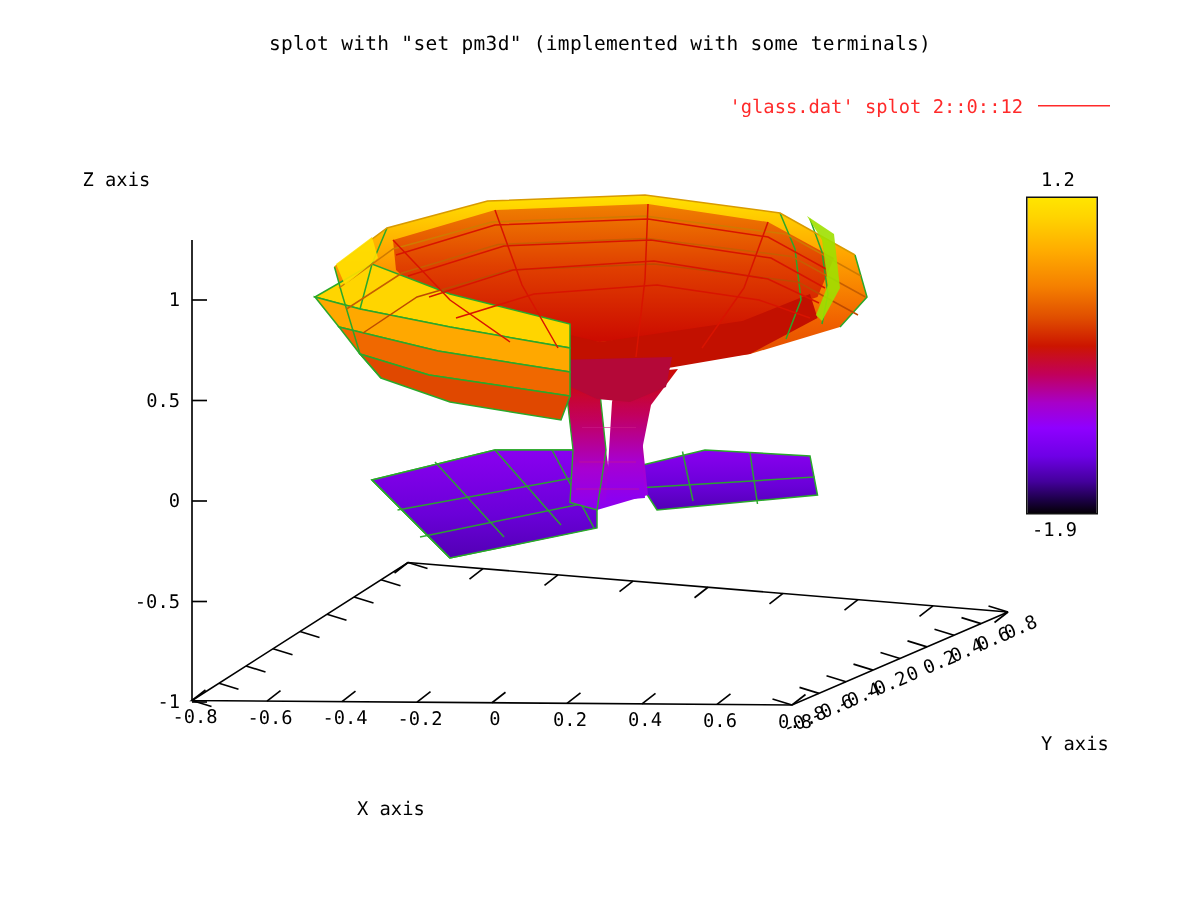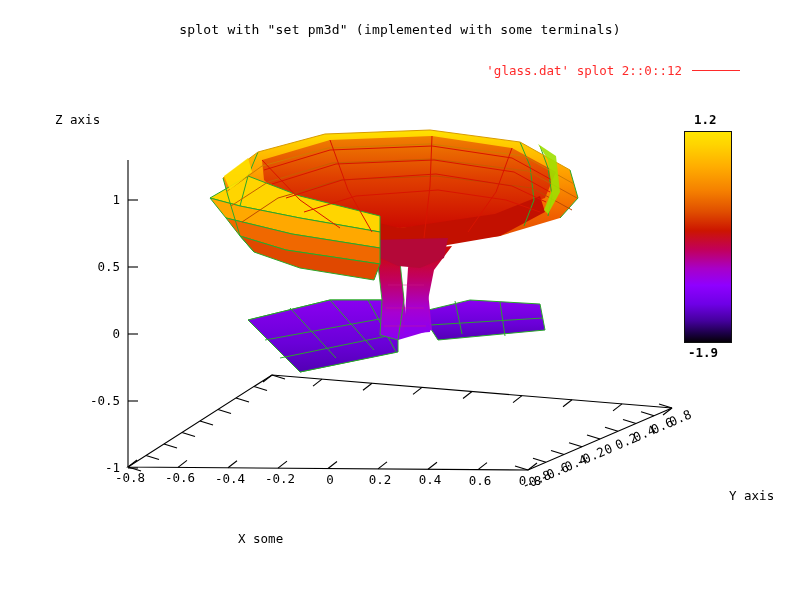--- a/index.html
+++ b/index.html
@@ -8,22 +8,22 @@
   .plot-root{position:absolute;inset:0;}
   #title{position:absolute;left:0;top:22px;width:800px;text-align:center;
          font-size:13px;letter-spacing:.2px;white-space:pre;}
   #key{position:absolute;left:420px;top:60px;width:320px;height:20px;
        display:flex;align-items:center;justify-content:flex-end;gap:10px;
        color:#ff2a2a;font-size:12.5px;white-space:pre;}
   #key .keyline{display:inline-block;width:48px;height:0;border-top:1.6px solid #ff2a2a;}
   .axlabel{position:absolute;font-size:12.5px;white-space:pre;}
   #zaxis-label{left:55px;top:112px;}
   #xaxis-label{left:238px;top:531px;}
-  #yaxis-label{left:694px;top:488px;margin-left:35px;}
-  .cb-label{position:absolute;font-size:12.5px;white-space:pre;font-weight:bold;}
+  #yaxis-label{left:694px;top:488px;}
+  .cb-label{position:absolute;font-size:12.5px;white-space:pre;}
   #cb-max{left:694px;top:112px;}
   #cb-min{left:688px;top:345px;}
   #colorbar{position:absolute;left:684px;top:131px;width:48px;height:212px;
             border:1px solid #111;box-sizing:border-box;
             background:linear-gradient(to bottom,
               #ffe500 0%, #ffd400 6%, #ffab00 17%, #f58000 28%,
               #e04e00 38%, #cc1500 47%, #c2005a 56%, #a800c8 65%,
               #8f00ff 73%, #6e00e6 82%, #44009c 90%, #1b0044 96%, #050008 100%);}
   svg{position:absolute;left:0;top:0;width:800px;height:600px;overflow:visible;}
   .tick-txt{font-family:"DejaVu Sans Mono","Liberation Mono",monospace;font-size:12.5px;fill:#000;}
@@ -36,21 +36,21 @@
 <div class="plot-root">
 
   <div id="title">splot with "set pm3d" (implemented with some terminals)</div>
 
   <div id="key">
     <span>'glass.dat' splot 2::0::12</span>
     <span class="keyline"></span>
   </div>
 
   <div class="axlabel" id="zaxis-label">Z axis</div>
-  <div class="axlabel" id="xaxis-label">X some</div>
+  <div class="axlabel" id="xaxis-label">X axis</div>
   <div class="axlabel" id="yaxis-label">Y axis</div>
 
   <div id="colorbar"></div>
   <div class="cb-label" id="cb-max">1.2</div>
   <div class="cb-label" id="cb-min">-1.9</div>
 
   <svg id="scene">
     <defs>
       <linearGradient id="gBowlOut" x1="0" y1="0" x2="0" y2="1">
         <stop offset="0%" stop-color="#ffe200"></stop>

